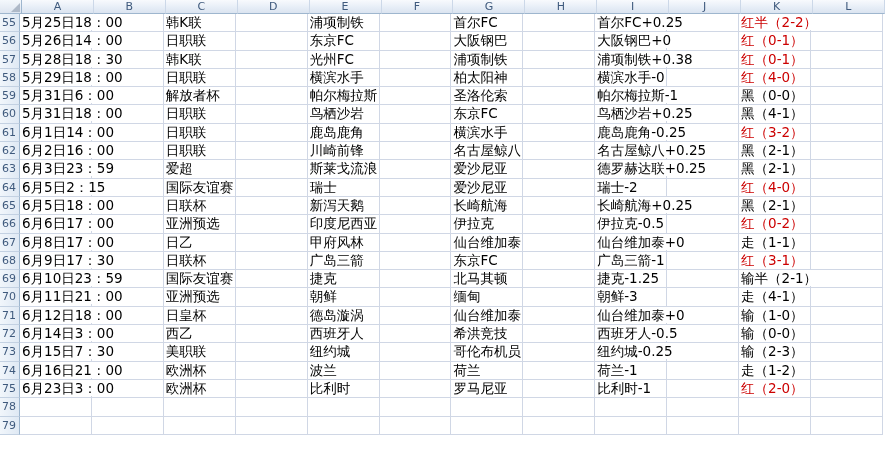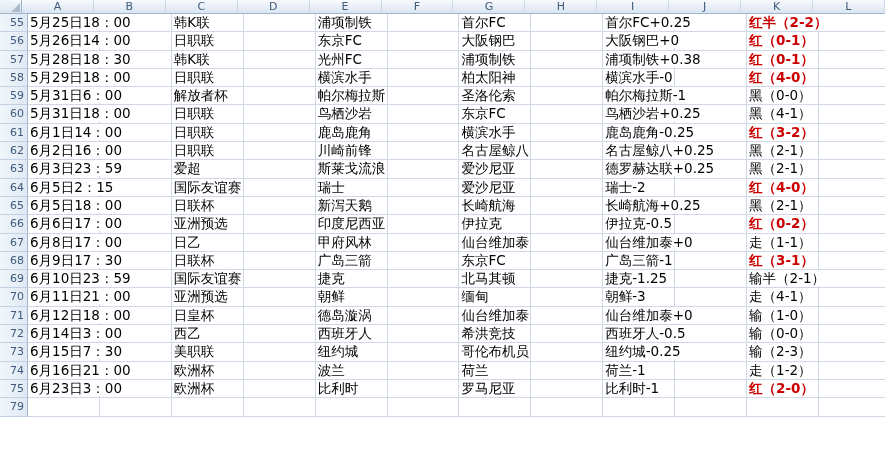--- a/index.html
+++ b/index.html
@@ -18,33 +18,33 @@
     background:#aeb9c8;clip-path:polygon(100% 0,100% 100%,0 100%);
   }
   .colh{
     flex:none;width:71.92px;height:14px;box-sizing:border-box;
     text-align:center;font-size:11px;line-height:13px;color:#3f5a7d;
     background:linear-gradient(#f8fafd,#e7eef7 55%,#dbe4f0);
     border-right:1px solid #ccd8e8;border-bottom:1px solid #9eb6ce;
   }
   .row{display:flex;height:18.3px;}
   .rowh{
-    flex:none;width:28px;box-sizing:border-box;text-align:right;padding-right:3px;
+    flex:none;width:20px;box-sizing:border-box;text-align:right;padding-right:3px;
     font-size:11px;line-height:17.3px;color:#3f5a7d;
     background:linear-gradient(90deg,#f1f6fb,#dfe9f4);
     border-right:1px solid #9eb6ce;border-bottom:1px solid #c3d1e2;
   }
   .cell{
     flex:none;width:71.92px;box-sizing:border-box;padding-left:2px;
     border-right:1px solid #d0d7e5;border-bottom:1px solid #d0d7e5;
     font-size:13.5px;line-height:17.5px;color:#000;
     white-space:nowrap;overflow:visible;
   }
   .cell span{position:relative;background:#fff;}
-  .cell span.red{color:var(--result-red,#cc0000);font-weight:bold;}
+  .cell span.red{color:var(--result-red,#cc0000);}
 </style>
 </head>
 <body>
 
 <div class="sheet">
   <div class="chead">
     <div class="corner">
       <div class="tri"></div>
     </div>
 
@@ -372,20 +372,35 @@
         <div class="cell"><span>比利时</span></div>
         <div class="cell"></div>
         <div class="cell"><span>罗马尼亚</span></div>
         <div class="cell"></div>
         <div class="cell"><span>比利时-1</span></div>
         <div class="cell"></div>
         <div class="cell"><span class="red">红（2-0）</span></div>
         <div class="cell"></div>
       </div>
       <div class="row">
+        <div class="rowh">78</div>
+        <div class="cell"></div>
+        <div class="cell"></div>
+        <div class="cell"></div>
+        <div class="cell"></div>
+        <div class="cell"></div>
+        <div class="cell"></div>
+        <div class="cell"></div>
+        <div class="cell"></div>
+        <div class="cell"></div>
+        <div class="cell"></div>
+        <div class="cell"></div>
+        <div class="cell"></div>
+      </div>
+      <div class="row">
         <div class="rowh">79</div>
         <div class="cell"></div>
         <div class="cell"></div>
         <div class="cell"></div>
         <div class="cell"></div>
         <div class="cell"></div>
         <div class="cell"></div>
         <div class="cell"></div>
         <div class="cell"></div>
         <div class="cell"></div>

